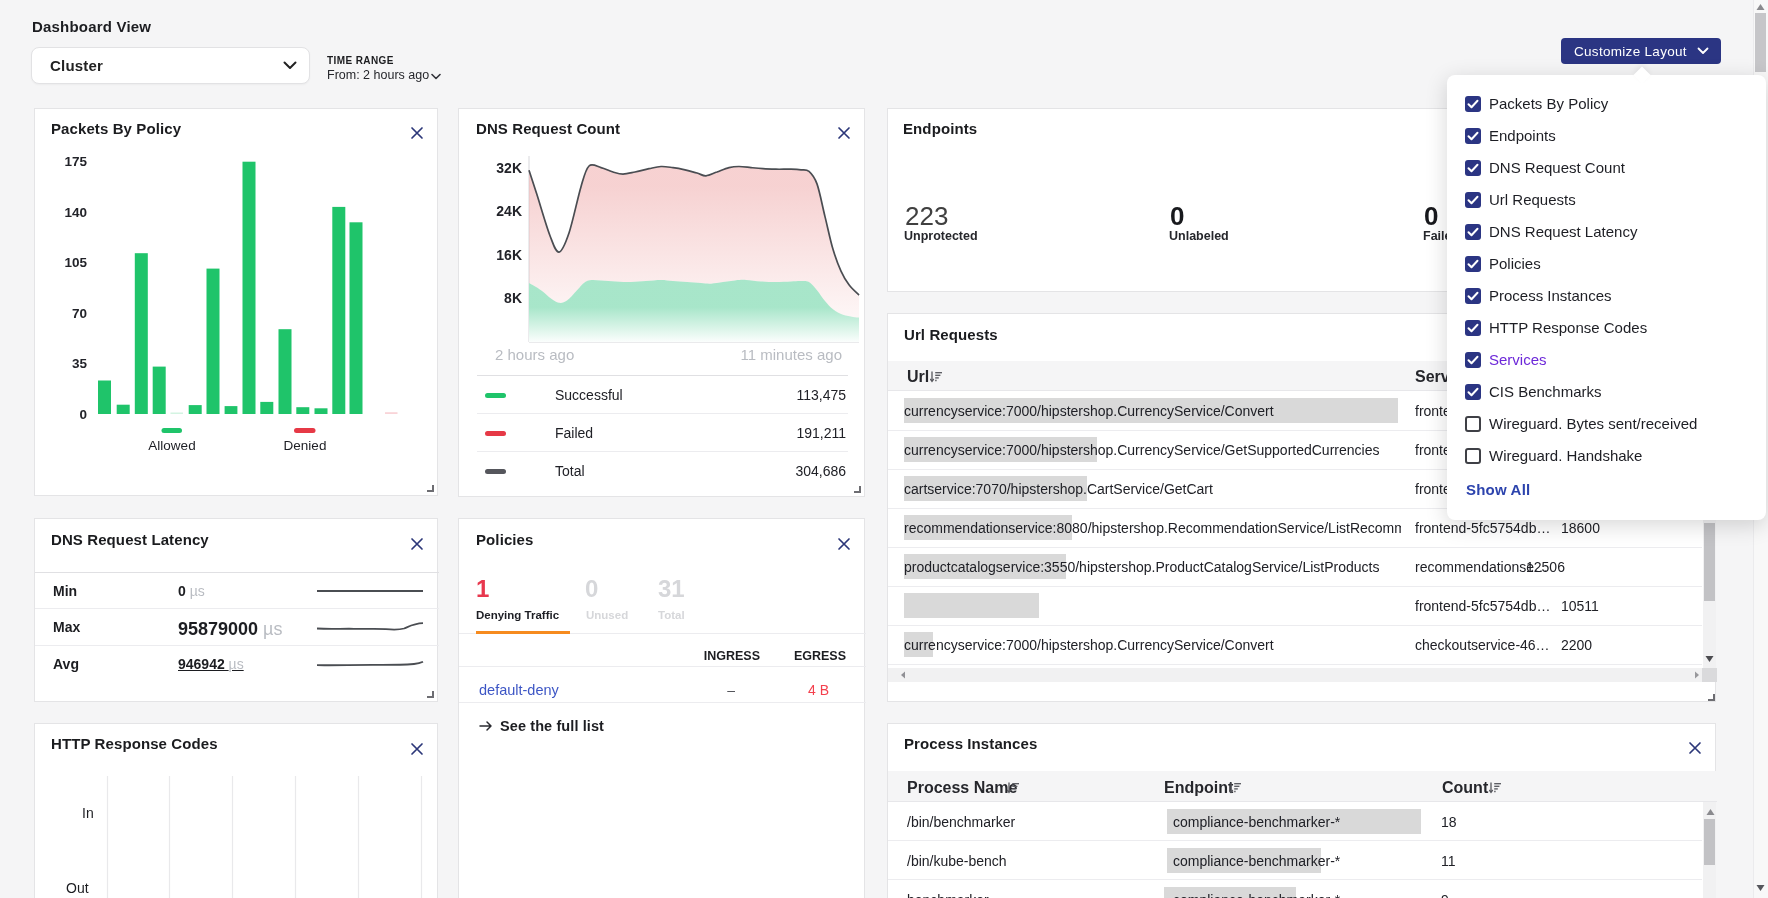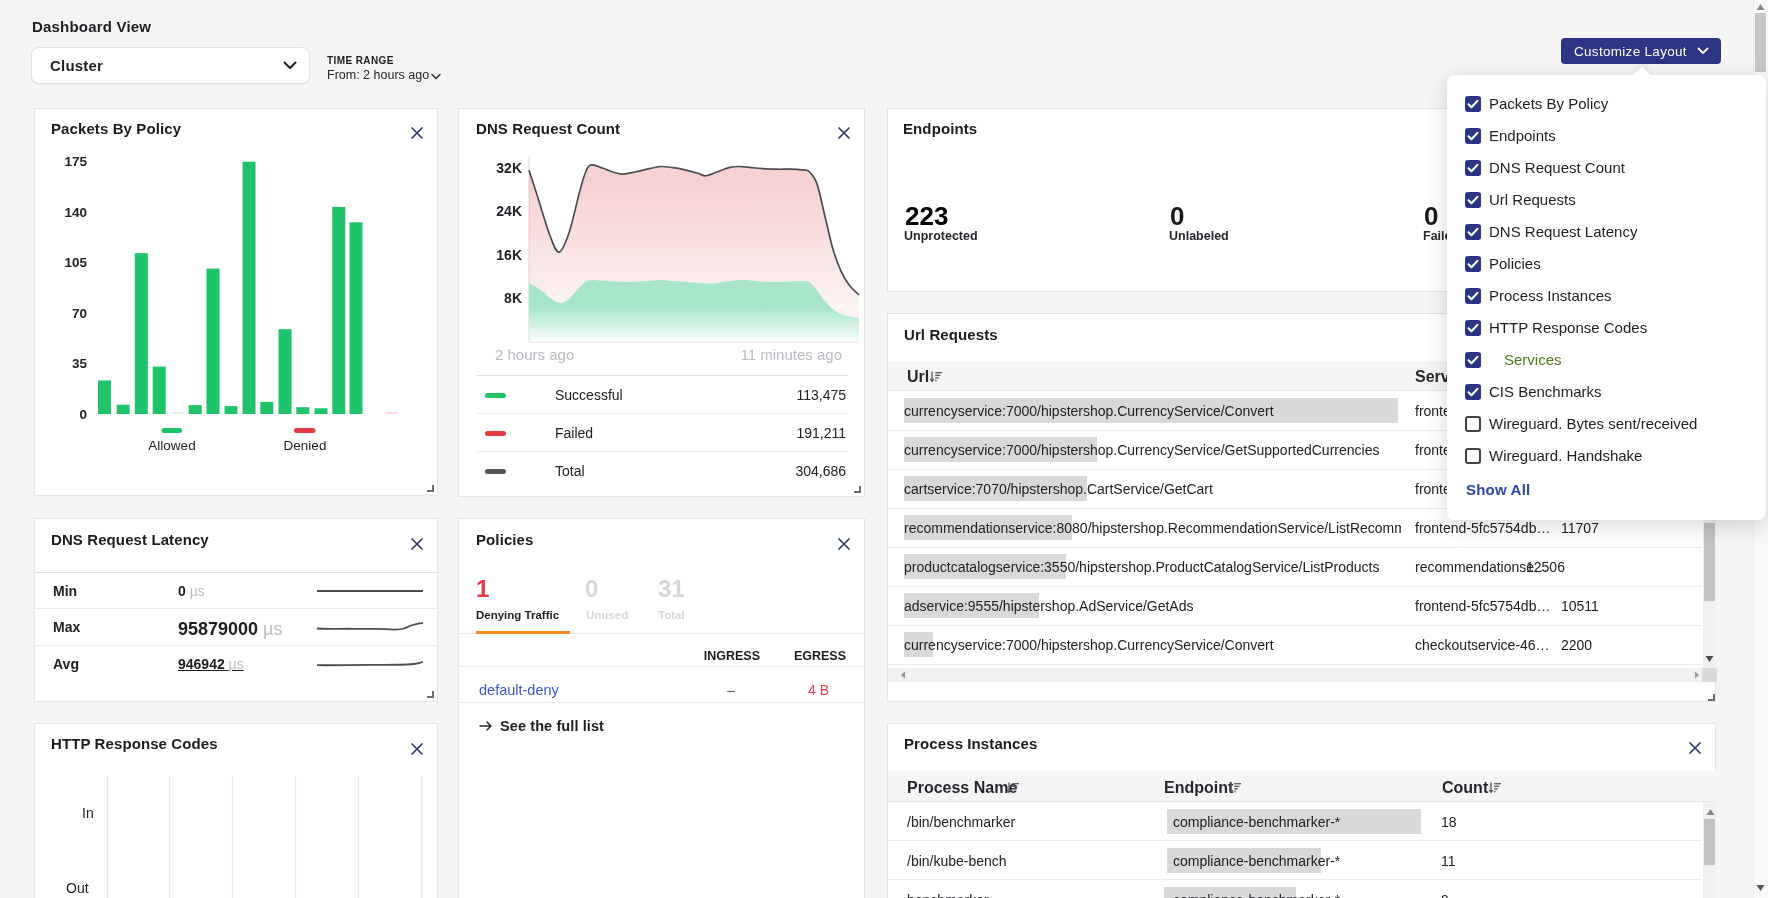--- a/index.html
+++ b/index.html
@@ -128,21 +128,21 @@
   <div class="trow" style="left:96px;top:316px;">Failed</div>
   <div class="trow" style="left:96px;top:354px;">Total</div>
   <div class="trow" style="left:287px;top:278px;width:100px;text-align:right;">113,475</div>
   <div class="trow" style="left:287px;top:316px;width:100px;text-align:right;">191,211</div>
   <div class="trow" style="left:287px;top:354px;width:100px;text-align:right;">304,686</div>
   <div class="rsz" style="left:395px;top:377px;"></div>
 </div>
 
 <div class="card" style="left:887px;top:108px;width:829px;height:184px;">
   <div class="ctitle" style="left:15px;top:11px;">Endpoints</div>
-  <div class="abs" style="left:17px;top:92px;font-size:26px;font-weight:bold;color:#000000;">223</div>
+  <div class="abs" style="left:17px;top:92px;font-size:26px;font-weight:normal;color:#404040;">223</div>
   <div class="abs" style="left:16px;top:120px;font-size:12.5px;font-weight:bold;color:#26272c;">Unprotected</div>
   <div class="abs" style="left:282px;top:92px;font-size:26px;font-weight:bold;color:#18191d;">0</div>
   <div class="abs" style="left:281px;top:120px;font-size:12.5px;font-weight:bold;color:#26272c;">Unlabeled</div>
   <div class="abs" style="left:536px;top:92px;font-size:26px;font-weight:bold;color:#18191d;">0</div>
   <div class="abs" style="left:535px;top:120px;font-size:12.5px;font-weight:bold;color:#26272c;">Failed</div>
 </div>
 
 <div class="card" style="left:887px;top:313px;width:829px;height:389px;">
   <div class="ctitle" style="left:16px;top:12px;">Url Requests</div>
   <div class="thead" style="left:0;top:47px;width:814px;height:30px;"></div>
@@ -169,29 +169,28 @@
   <div class="trow" style="left:673px;top:128px;">16233</div>
   <div class="rline" style="left:0;top:155px;width:814px;"></div>
   <div class="hl" style="left:16px;top:162px;width:183px;height:25px;"></div>
   <div class="trow" style="left:16px;top:167px;width:497px;overflow:hidden;">cartservice:7070/hipstershop.CartService/GetCart</div>
   <div class="trow" style="left:527px;top:167px;width:146px;overflow:hidden;">frontend-5fc5754db…</div>
   <div class="trow" style="left:673px;top:167px;">14091</div>
   <div class="rline" style="left:0;top:194px;width:814px;"></div>
   <div class="hl" style="left:16px;top:201px;width:168px;height:25px;"></div>
   <div class="trow" style="left:16px;top:206px;width:497px;overflow:hidden;">recommendationservice:8080/hipstershop.RecommendationService/ListRecommendations</div>
   <div class="trow" style="left:527px;top:206px;width:146px;overflow:hidden;">frontend-5fc5754db…</div>
-  <div class="trow" style="left:673px;top:206px;">11707</div>
+  <div class="trow" style="left:673px;top:206px;">18600</div>
   <div class="rline" style="left:0;top:233px;width:814px;"></div>
   <div class="hl" style="left:16px;top:240px;width:162px;height:25px;"></div>
   <div class="trow" style="left:16px;top:245px;width:497px;overflow:hidden;">productcatalogservice:3550/hipstershop.ProductCatalogService/ListProducts</div>
   <div class="trow" style="left:527px;top:245px;width:146px;overflow:hidden;">recommendationse…</div>
   <div class="trow" style="left:638px;top:245px;">12506</div>
   <div class="rline" style="left:0;top:272px;width:814px;"></div>
   <div class="hl" style="left:16px;top:279px;width:135px;height:25px;"></div>
-  <div class="trow" style="left:16px;top:284px;width:497px;overflow:hidden;">adservice:9555/hipstershop.AdService/GetAds</div>
   <div class="trow" style="left:527px;top:284px;width:146px;overflow:hidden;">frontend-5fc5754db…</div>
   <div class="trow" style="left:673px;top:284px;">10511</div>
   <div class="rline" style="left:0;top:311px;width:814px;"></div>
   <div class="hl" style="left:16px;top:318px;width:29px;height:25px;"></div>
   <div class="trow" style="left:16px;top:323px;width:497px;overflow:hidden;">currencyservice:7000/hipstershop.CurrencyService/Convert</div>
   <div class="trow" style="left:527px;top:323px;width:146px;overflow:hidden;">checkoutservice-46…</div>
   <div class="trow" style="left:673px;top:323px;">2200</div>
   <div class="rline" style="left:0;top:350px;width:814px;"></div>
   <div class="abs" style="left:0;top:354px;width:814px;height:14px;background:#f1f1f2;"></div>
   <svg class="abs" style="left:12px;top:357px;" width="6" height="8">
@@ -379,21 +378,21 @@
 <div class="abs" style="left:1489px;top:286.5px;font-size:15px;color:#1d1e24;">Process Instances</div>
 <div class="abs" style="left:1465px;top:319.5px;width:16px;height:16px;background:#2b3583;border-radius:3px;"></div>
 <svg class="abs" style="left:1465px;top:319.5px;" width="16" height="16" viewBox="0 0 16 16">
     <path d="M3.5 8.2 L6.5 11.2 L12.5 4.8" fill="none" stroke="#fff" stroke-width="2" stroke-linecap="round" stroke-linejoin="round"></path>
   </svg>
 <div class="abs" style="left:1489px;top:318.5px;font-size:15px;color:#1d1e24;">HTTP Response Codes</div>
 <div class="abs" style="left:1465px;top:351.5px;width:16px;height:16px;background:#2b3583;border-radius:3px;"></div>
 <svg class="abs" style="left:1465px;top:351.5px;" width="16" height="16" viewBox="0 0 16 16">
     <path d="M3.5 8.2 L6.5 11.2 L12.5 4.8" fill="none" stroke="#fff" stroke-width="2" stroke-linecap="round" stroke-linejoin="round"></path>
   </svg>
-<div class="abs" style="left:1489px;top:350.5px;font-size:15px;color:#4d7c0f;margin-left:15px;">Services</div>
+<div class="abs" style="left:1489px;top:350.5px;font-size:15px;color:#6d28d9;">Services</div>
 <div class="abs" style="left:1465px;top:383.5px;width:16px;height:16px;background:#2b3583;border-radius:3px;"></div>
 <svg class="abs" style="left:1465px;top:383.5px;" width="16" height="16" viewBox="0 0 16 16">
     <path d="M3.5 8.2 L6.5 11.2 L12.5 4.8" fill="none" stroke="#fff" stroke-width="2" stroke-linecap="round" stroke-linejoin="round"></path>
   </svg>
 <div class="abs" style="left:1489px;top:382.5px;font-size:15px;color:#1d1e24;">CIS Benchmarks</div>
 <div class="abs" style="left:1465px;top:415.5px;width:16px;height:16px;background:#fff;border:2px solid #3f4046;border-radius:3px;"></div>
 <div class="abs" style="left:1489px;top:414.5px;font-size:15px;color:#1d1e24;">Wireguard. Bytes sent/received</div>
 <div class="abs" style="left:1465px;top:447.5px;width:16px;height:16px;background:#fff;border:2px solid #3f4046;border-radius:3px;"></div>
 <div class="abs" style="left:1489px;top:446.5px;font-size:15px;color:#1d1e24;">Wireguard. Handshake</div>
 <div class="abs" style="left:1466px;top:481px;font-size:15px;font-weight:bold;letter-spacing:.2px;color:#2c43ad;">Show All</div>

